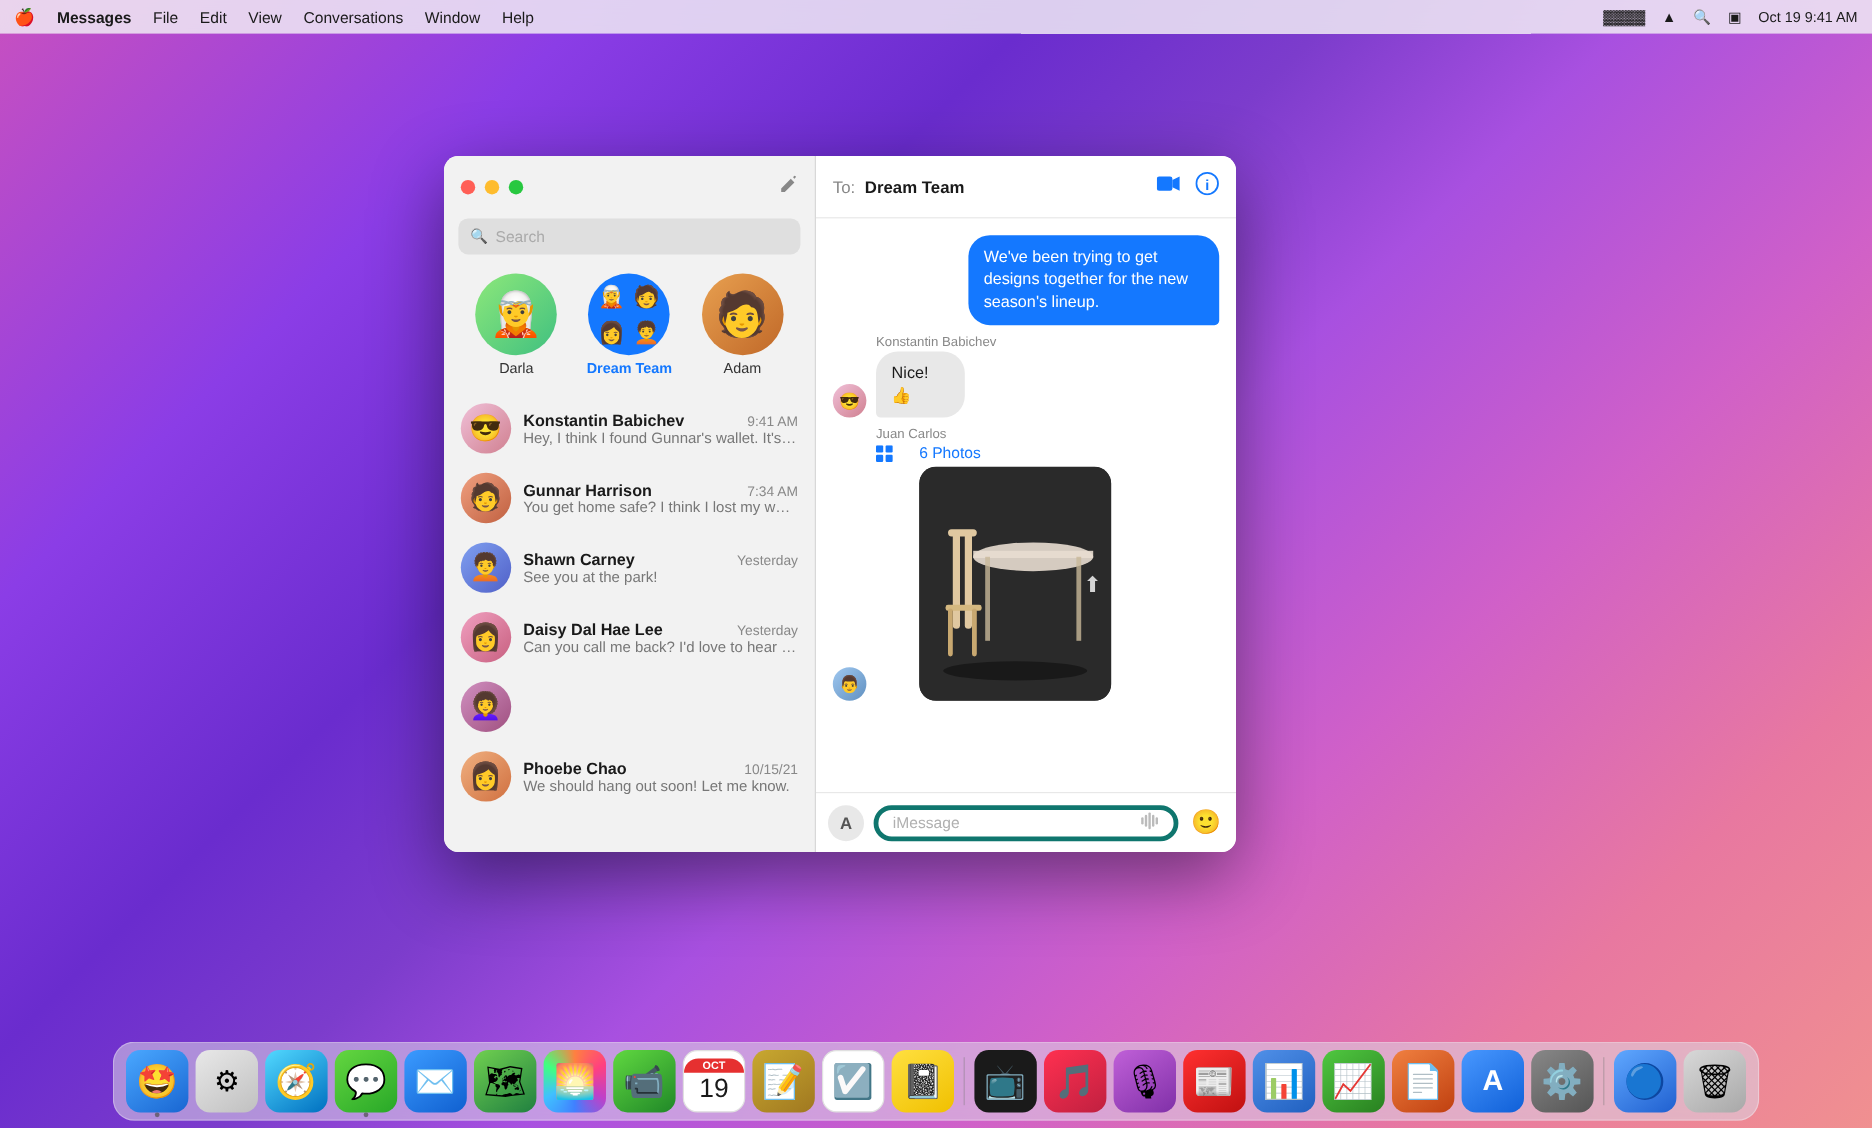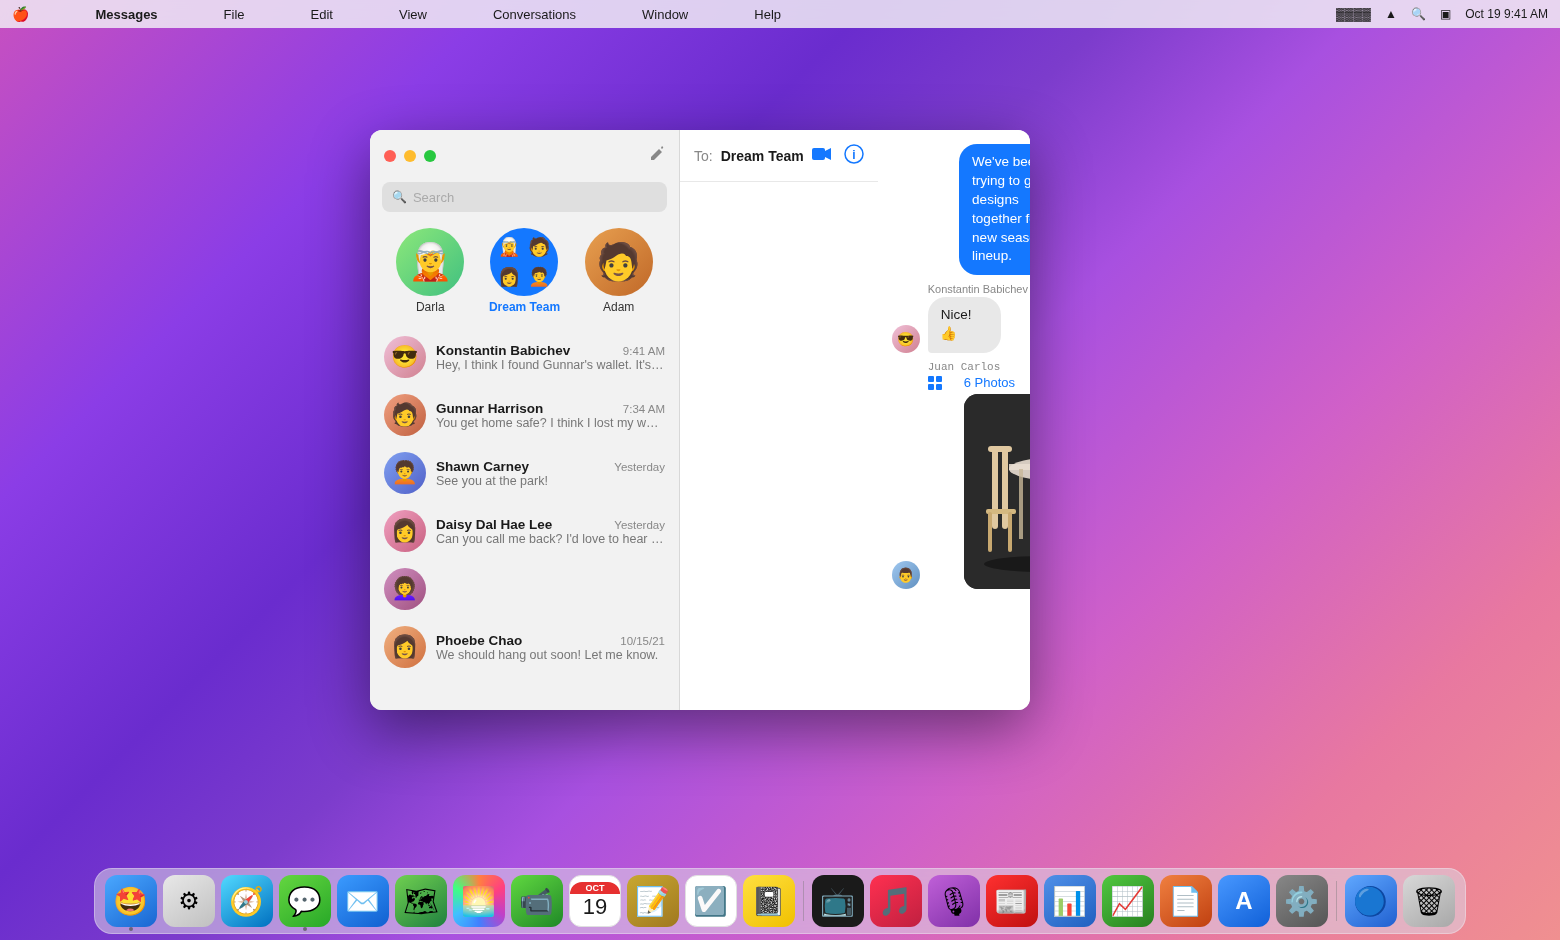--- a/index.html
+++ b/index.html
@@ -42,21 +42,20 @@
       align-items: center;
       gap: 14px;
     }
     .menu-apple {
       font-size: 14px;
     }
     .menu-item {
       font-size: 13px;
       font-weight: 400;
       color: #1a1a1a;
-      margin-left: 48px;
     }
     .menu-item.bold {
       font-weight: 600;
     }
     .menubar-status {
       font-size: 12px;
       color: #1a1a1a;
     }
 
     
@@ -254,21 +253,21 @@
       white-space: nowrap;
       overflow: hidden;
       text-overflow: ellipsis;
     }
 
     
     .chat-area {
       flex: 1;
       background: #fff;
       display: flex;
-      flex-direction: row;
+      flex-direction: column;
     }
     .chat-header {
       height: 52px;
       border-bottom: 1px solid #e8e8e8;
       display: flex;
       align-items: center;
       padding: 0 14px;
       gap: 8px;
     }
     .chat-header-title {
@@ -663,21 +662,21 @@
           <div class="msg-with-avatar">
             <div class="msg-avatar av-konstantin">
                 <span>😎</span>
               </div>
             <div class="msg-bubble received">Nice! 👍</div>
           </div>
         </div>
 
 
         <div class="msg-row received">
-          <span style="font-size:11px;color:#888;margin-bottom:2px;padding-left:36px;font-family:Liberation Mono, monospace;">Juan Carlos</span>
+          <span style="font-size:11px;color:#888;margin-bottom:2px;padding-left:36px;">Juan Carlos</span>
           <div style="display:flex;align-items:flex-end;gap:8px;">
             <div class="msg-avatar juan-avatar">
                 <span>👨</span>
               </div>
             <div>
               <div class="photos-label" style="padding-left:0;margin-bottom:4px;">
                 <svg width="14" height="14" viewBox="0 0 14 14" fill="#1478ff">
                   <rect x="0" y="0" width="6" height="6" rx="1" fill="#1478ff"></rect>
                   <rect x="8" y="0" width="6" height="6" rx="1" fill="#1478ff"></rect>
                   <rect x="0" y="8" width="6" height="6" rx="1" fill="#1478ff"></rect>

